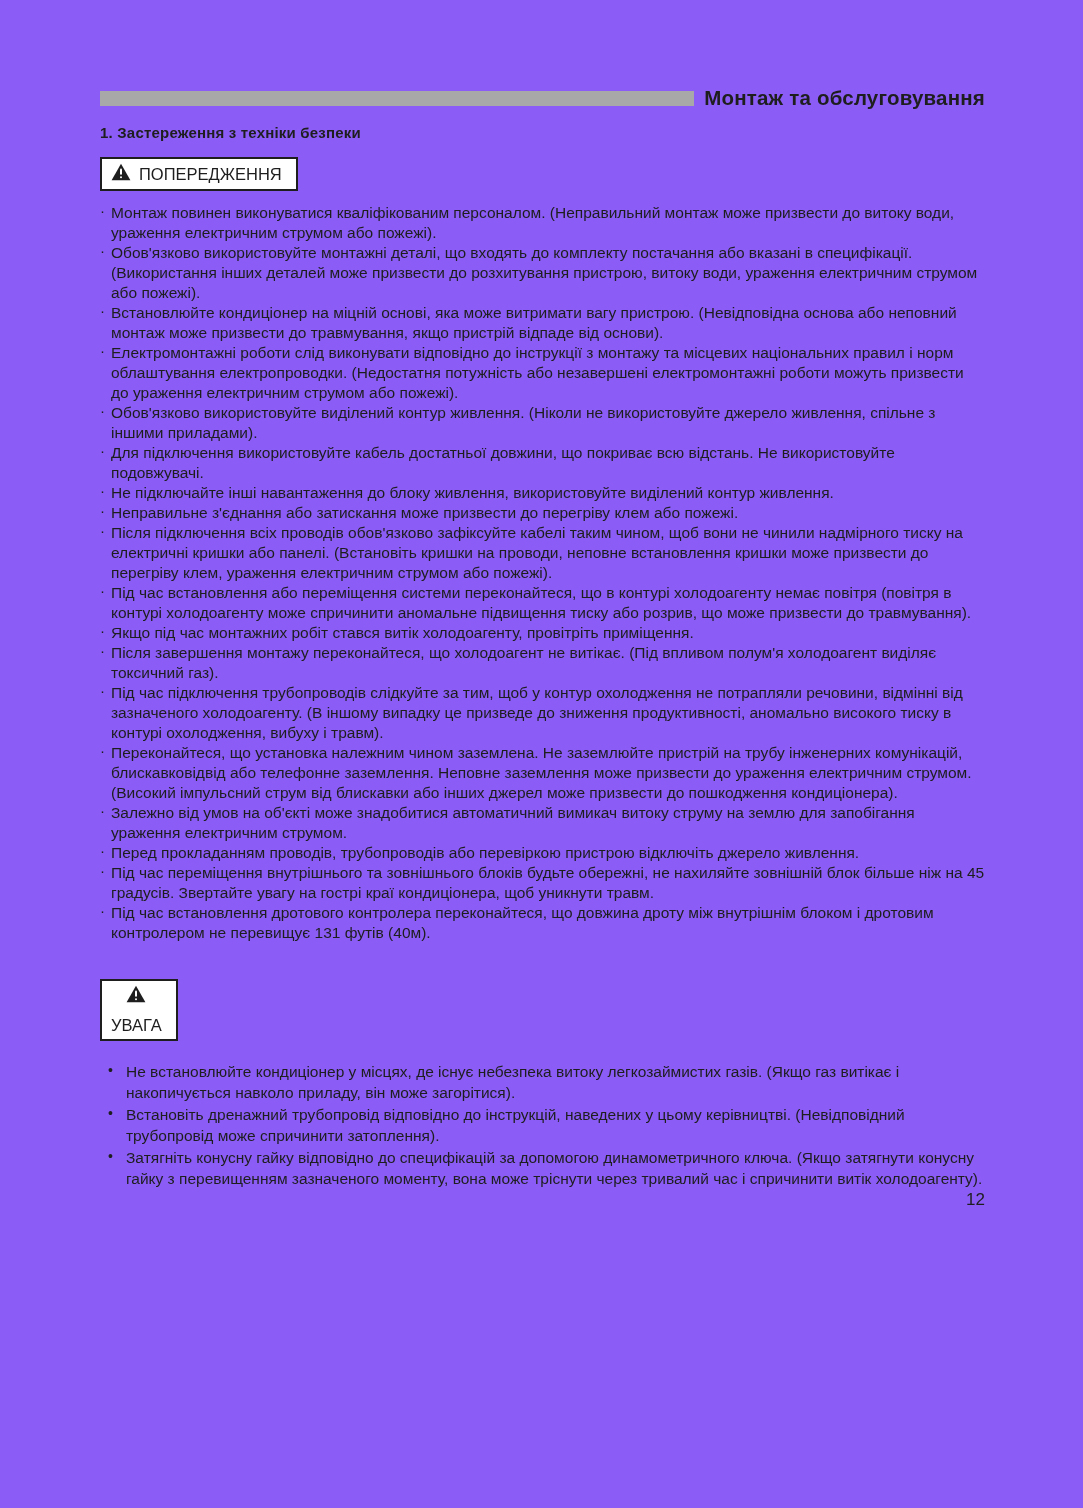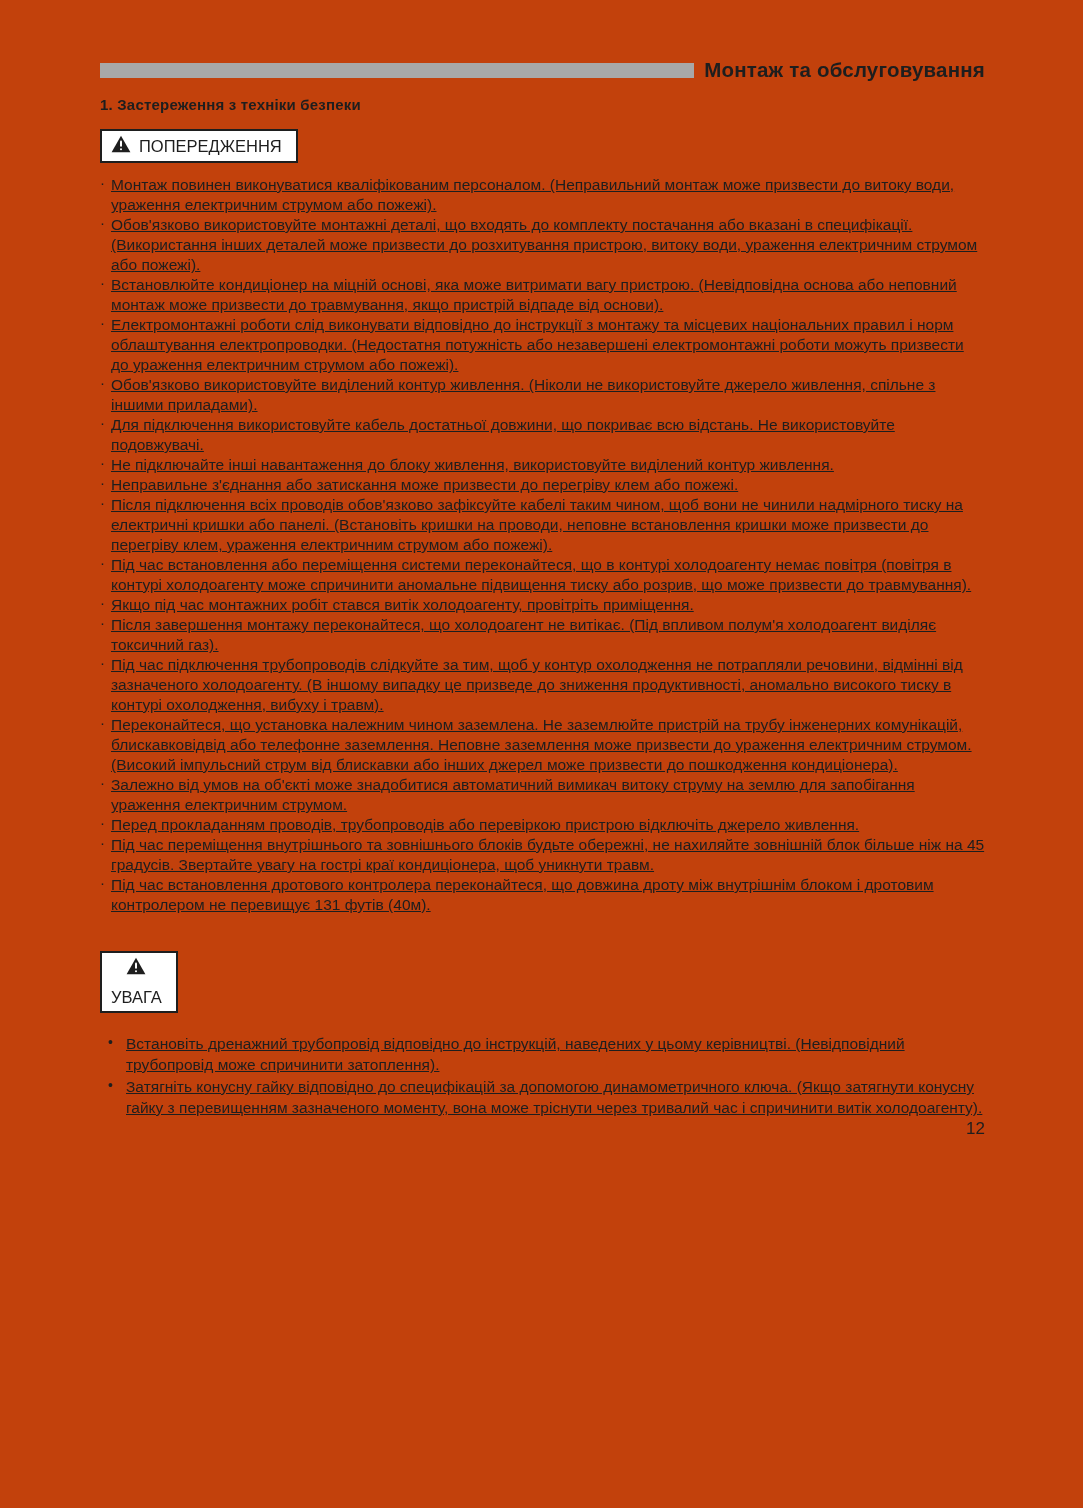--- a/index.html
+++ b/index.html
@@ -1,47 +1,47 @@
 <!DOCTYPE html>
 <html lang="uk"><head>
 <meta charset="utf-8">
 <style>
   * { margin:0; padding:0; box-sizing:border-box; }
   html,body { background:#ffffff; }
   .page {
     position:relative;
     width:1083px; height:1508px;
     margin:0 auto;
-    background:#c2410c;
+    background:#8b5cf6;
     color:#1e1e1e;
     font-family:"Liberation Sans","DejaVu Sans",sans-serif;
     font-size:15.5px;
     line-height:20px;
-    padding:60px 98px 0 100px;
+    padding:88px 98px 0 100px;
     overflow:hidden;
   }
   
   .doc-header { display:flex; align-items:center; gap:10px; }
   .header-bar { flex:1 1 auto; height:15px; background:#a8a8a8; }
   .header-title { font-size:20.5px; font-weight:bold; white-space:nowrap; letter-spacing:0.2px; }
   
   .section-title { font-size:15px; font-weight:bold; margin-top:15px; letter-spacing:0.2px; }
   
   .alert-box {
     display:inline-flex; align-items:center; gap:8px;
     border:2px solid #1e1e1e;
     padding:4px 14px 4px 9px;
     margin-top:14px;
     font-size:16.5px;
     background:#ffffff;
   }
   .alert-box .tri { display:block; }
   .caution-gap { margin-top:36px;flex-direction:column; }
   
-  ul.plain { list-style:none;text-decoration:underline; }
+  ul.plain { list-style:none; }
   .warn-list { margin-top:12px; padding-left:11px; }
   .warn-list li { position:relative; }
   .warn-list li::before {
     content:"·";
     position:absolute; left:-11px; top:-2px;
     font-size:15px; color:#1e1e1e;
   }
   
   .caution-list { margin-top:20px; padding-left:26px; line-height:21px; }
   .caution-list li { position:relative; margin-bottom:1px; }
@@ -102,19 +102,20 @@
       <svg width="20" height="18" viewBox="0 0 20 18" aria-hidden="true">
         <path d="M10 0.8 L19.4 17.2 L0.6 17.2 Z" fill="#1e1e1e"></path>
         <rect x="9" y="5.6" width="2" height="6.2" rx="1" fill="#ffffff"></rect>
         <rect x="9" y="13.2" width="2" height="2.1" rx="1" fill="#ffffff"></rect>
       </svg>
     </span>
     <span>УВАГА</span>
   </div>
 
   <ul class="plain caution-list">
+    <li>Не встановлюйте кондиціонер у місцях, де існує небезпека витоку легкозаймистих газів. (Якщо газ витікає і накопичується навколо приладу, він може загорітися).</li>
     <li>Встановіть дренажний трубопровід відповідно до інструкцій, наведених у цьому керівництві. (Невідповідний трубопровід може спричинити затоплення).</li>
     <li>Затягніть конусну гайку відповідно до специфікацій за допомогою динамометричного ключа. (Якщо затягнути конусну гайку з перевищенням зазначеного моменту, вона може тріснути через тривалий час і спричинити витік холодоагенту).</li>
   </ul>
 
   <div class="page-number">12</div>
 
 </div>
 
 </body></html>

